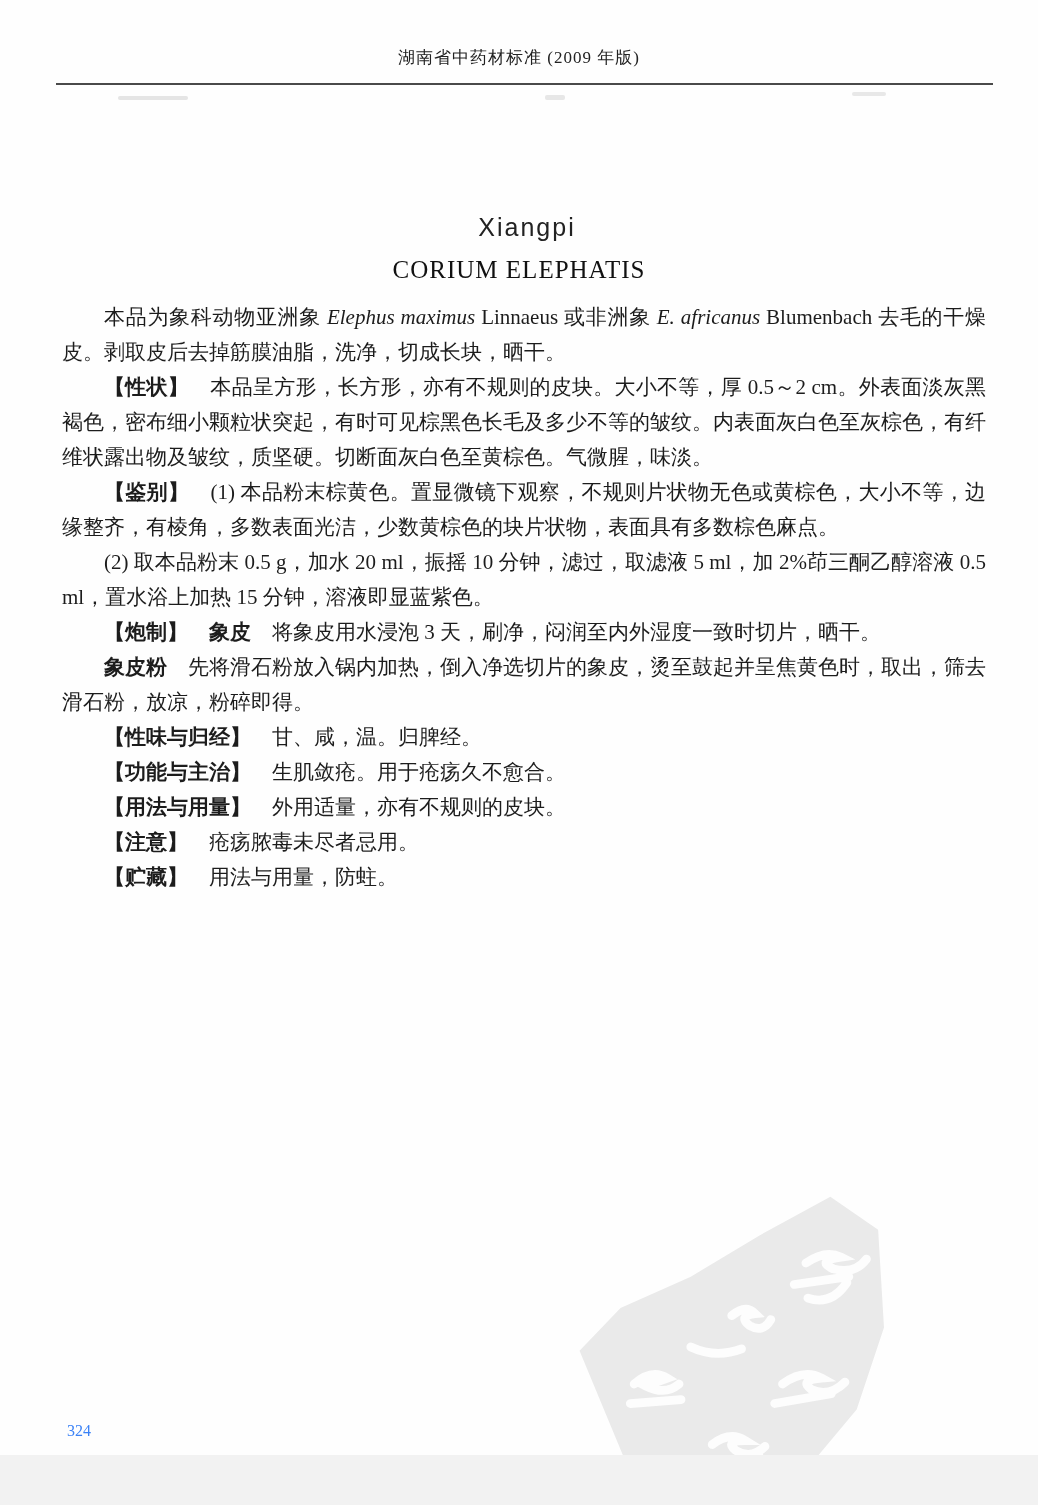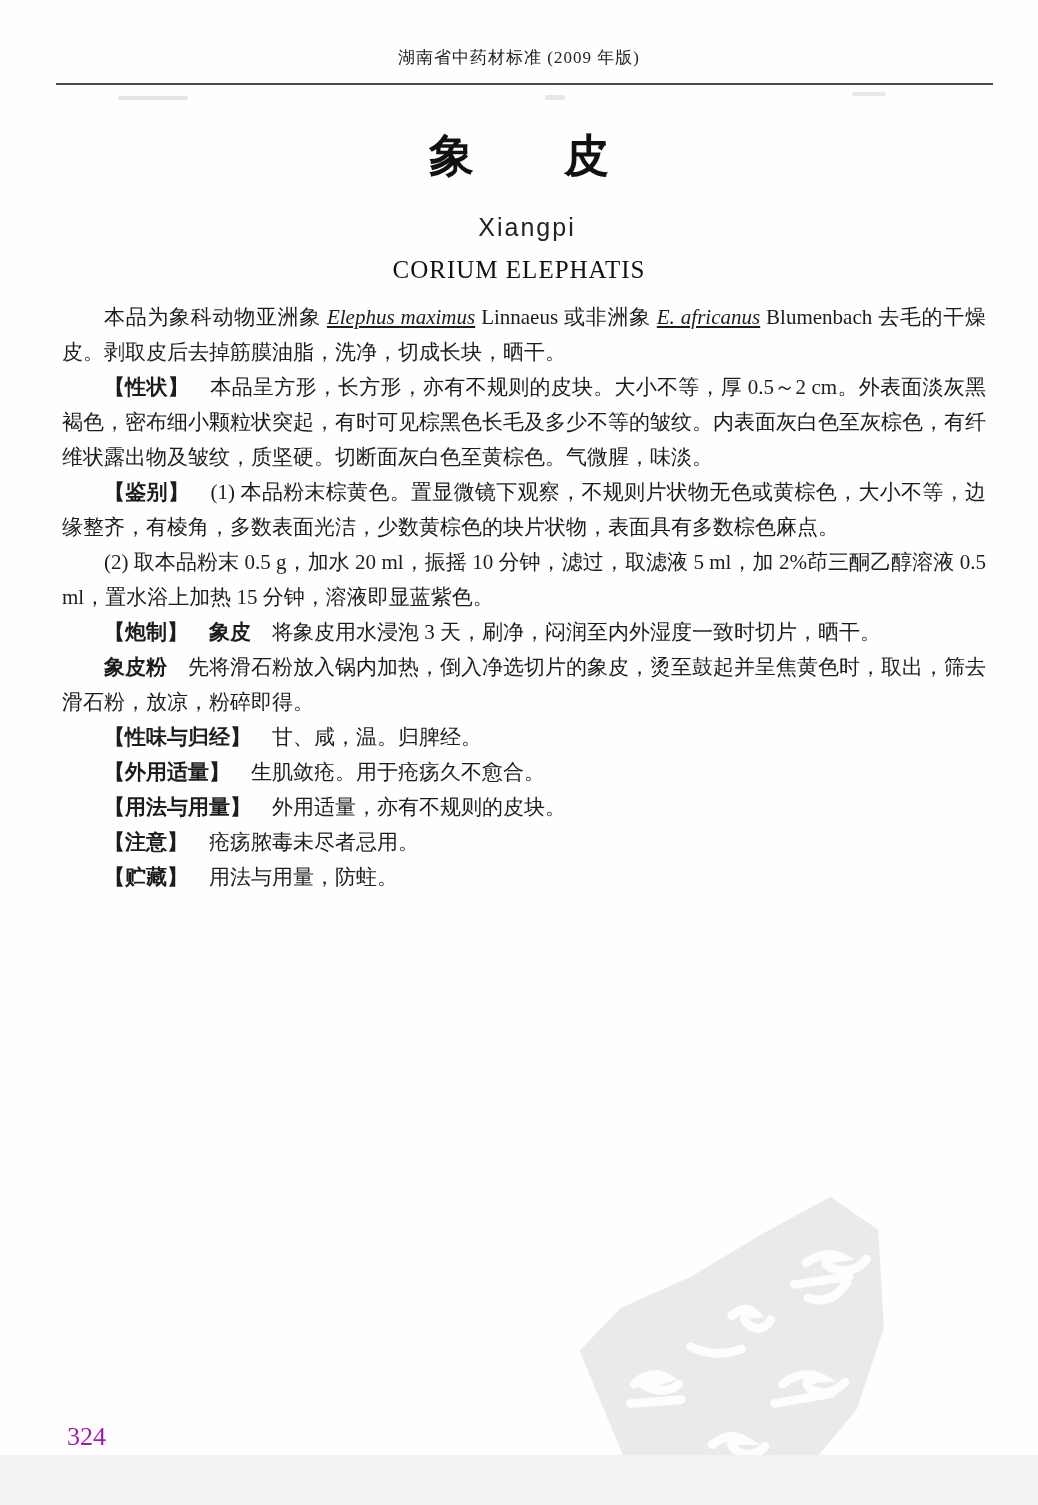--- a/index.html
+++ b/index.html
@@ -65,61 +65,60 @@
   }
   .para {
     margin: 0;
     text-indent: 2em;
     text-align: justify;
     font-size: 21px;
     line-height: 35px;
     color: #1c1c1c;
   }
   .para .b { font-weight: 700; }
-  .para .i { font-style: italic; text-decoration: underline; }
+  .para .i { font-style: italic; }
   .page-number {
     position: absolute;
     top: 1422px; left: 67px;
-    font-size: 26px;
-    color: #a21caf;
+    font-size: 16px;
+    color: #3b82f6;
   }
   .watermark {
     position: absolute;
     top: 1183px; left: 568px;
     width: 470px; height: 322px;
     pointer-events: none;
   }
 </style>
 </head>
 <body>
 
 <div class="page">
 
   <div class="running-head">湖南省中药材标准 (2009 年版)</div>
 
   <div class="head-rule"></div>
   <div class="speck speck1"></div>
   <div class="speck speck2"></div>
   <div class="speck speck3"></div>
 
-  <div class="title-zh">象　　皮</div>
 
   <div class="title-pinyin">Xiangpi</div>
 
   <div class="title-latin">CORIUM ELEPHATIS</div>
 
   <div class="doc-body">
       <p class="para"><span>本品为象科动物亚洲象 </span><span class="i">Elephus maximus</span><span> Linnaeus 或非洲象 </span><span class="i">E. africanus</span><span> Blumenbach 去毛的干燥皮。剥取皮后去掉筋膜油脂，洗净，切成长块，晒干。</span></p>
       <p class="para"><span class="b">【性状】</span><span>　本品呈方形，长方形，亦有不规则的皮块。大小不等，厚 0.5～2 cm。外表面淡灰黑褐色，密布细小颗粒状突起，有时可见棕黑色长毛及多少不等的皱纹。内表面灰白色至灰棕色，有纤维状露出物及皱纹，质坚硬。切断面灰白色至黄棕色。气微腥，味淡。</span></p>
       <p class="para"><span class="b">【鉴别】</span><span>　(1) 本品粉末棕黄色。置显微镜下观察，不规则片状物无色或黄棕色，大小不等，边缘整齐，有棱角，多数表面光洁，少数黄棕色的块片状物，表面具有多数棕色麻点。</span></p>
       <p class="para"><span>(2) 取本品粉末 0.5 g，加水 20 ml，振摇 10 分钟，滤过，取滤液 5 ml，加 2%茚三酮乙醇溶液 0.5 ml，置水浴上加热 15 分钟，溶液即显蓝紫色。</span></p>
       <p class="para"><span class="b">【炮制】</span><span>　</span><span class="b">象皮</span><span>　将象皮用水浸泡 3 天，刷净，闷润至内外湿度一致时切片，晒干。</span></p>
       <p class="para"><span class="b">象皮粉</span><span>　先将滑石粉放入锅内加热，倒入净选切片的象皮，烫至鼓起并呈焦黄色时，取出，筛去滑石粉，放凉，粉碎即得。</span></p>
       <p class="para"><span class="b">【性味与归经】</span><span>　甘、咸，温。归脾经。</span></p>
-      <p class="para"><span class="b">【外用适量】</span><span>　生肌敛疮。用于疮疡久不愈合。</span></p>
+      <p class="para"><span class="b">【功能与主治】</span><span>　生肌敛疮。用于疮疡久不愈合。</span></p>
       <p class="para"><span class="b">【用法与用量】</span><span>　外用适量，亦有不规则的皮块。</span></p>
       <p class="para"><span class="b">【注意】</span><span>　疮疡脓毒未尽者忌用。</span></p>
       <p class="para"><span class="b">【贮藏】</span><span>　用法与用量，防蛀。</span></p>
     </div>
 
   <div class="page-number">324</div>
 
   <svg class="watermark" viewBox="0 0 470 330" xmlns="http://www.w3.org/2000/svg" aria-hidden="true">
     <polygon points="263,14 312,48 318,148 290,232 240,292 162,328 60,302 6,172 48,128 120,96 190,54" fill="#eaeaea"></polygon>
     <g fill="none" stroke="#fdfdfd" stroke-width="9" stroke-linecap="round">

